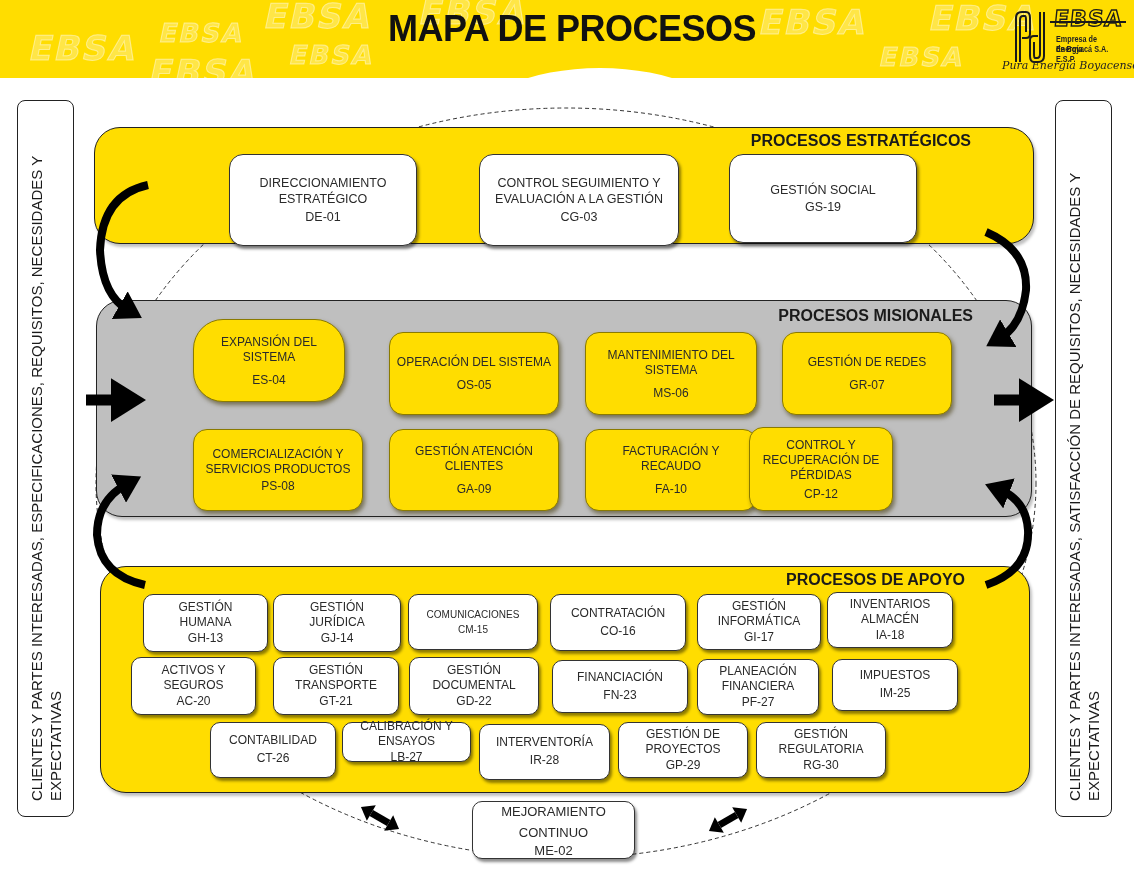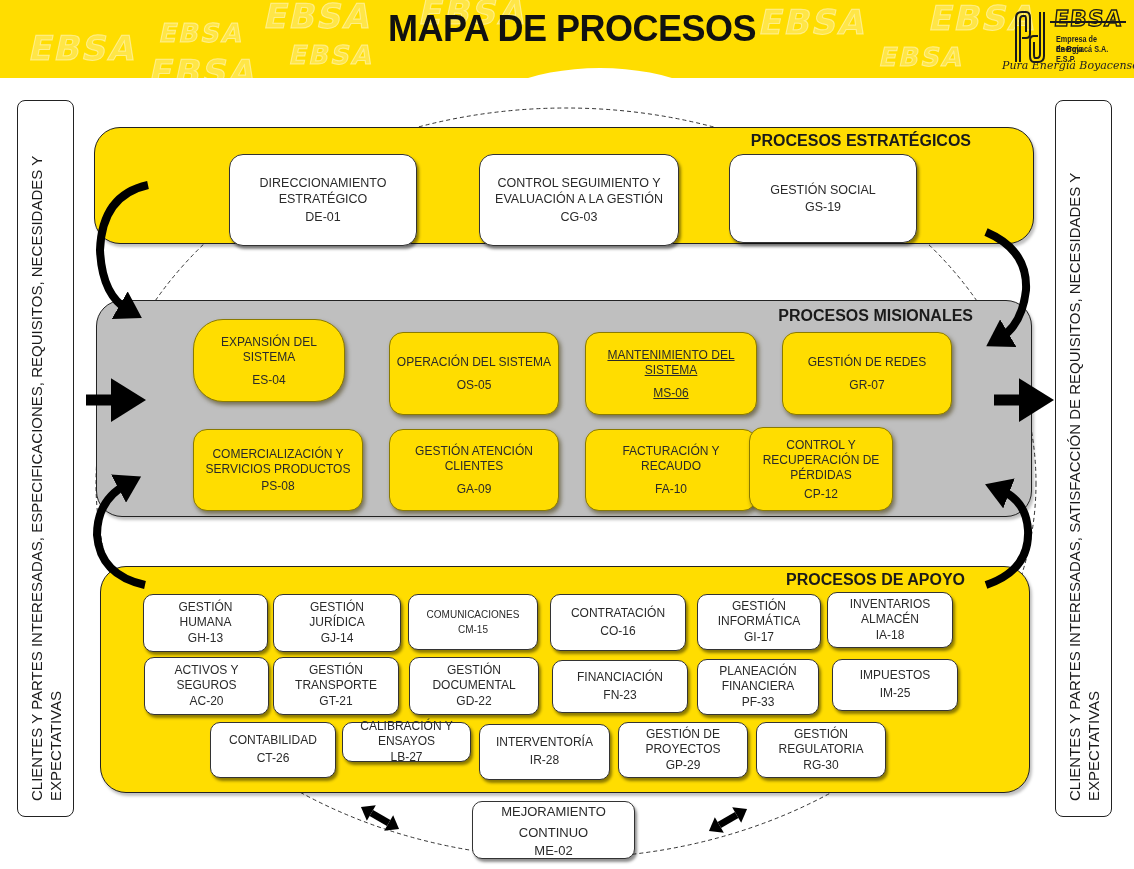--- a/index.html
+++ b/index.html
@@ -167,21 +167,21 @@
 <div class="group gray g-mision">
   <div class="gtitle" style="right:58px;top:6px;">PROCESOS MISIONALES</div>
   <div class="box yellow mis" style="left:96px;top:18px;width:152px;height:83px;border-radius:30px;">
     <span class="name">EXPANSIÓN DEL SISTEMA</span>
     <span class="code">ES-04</span>
   </div>
   <div class="box yellow mis" style="left:292px;top:31px;width:170px;height:83px;">
     <span class="name">OPERACIÓN DEL SISTEMA</span>
     <span class="code">OS-05</span>
   </div>
-  <div class="box yellow mis" style="left:488px;top:31px;width:172px;height:83px;text-decoration:underline;">
+  <div class="box yellow mis" style="left:488px;top:31px;width:172px;height:83px;">
     <span class="name">MANTENIMIENTO DEL
 SISTEMA</span>
     <span class="code">MS-06</span>
   </div>
   <div class="box yellow mis" style="left:685px;top:31px;width:170px;height:83px;">
     <span class="name">GESTIÓN DE REDES</span>
     <span class="code">GR-07</span>
   </div>
   <div class="box yellow mis" style="left:96px;top:128px;width:170px;height:82px;">
     <span class="name">COMERCIALIZACIÓN Y
@@ -231,21 +231,21 @@
     <span class="name">GESTIÓN
 INFORMÁTICA</span>
     <span class="code" style="margin-top:0">GI-17</span>
   </div>
   <div class="box white sup" style="left:726px;top:25px;width:126px;height:56px;text-align:center;">
     <span class="name">INVENTARIOS
 ALMACÉN</span>
     <span class="code" style="margin-top:0">IA-18</span>
   </div>
 
-  <div class="box white sup" style="left:43px;top:90px;width:125px;height:58px;">
+  <div class="box white sup" style="left:30px;top:90px;width:125px;height:58px;">
     <span class="name">ACTIVOS Y
 SEGUROS</span>
     <span class="code" style="margin-top:0">AC-20</span>
   </div>
   <div class="box white sup" style="left:172px;top:90px;width:126px;height:58px;">
     <span class="name">GESTIÓN
 TRANSPORTE</span>
     <span class="code" style="margin-top:0">GT-21</span>
   </div>
   <div class="box white sup" style="left:308px;top:90px;width:130px;height:58px;">
@@ -253,21 +253,21 @@
 DOCUMENTAL</span>
     <span class="code" style="margin-top:0">GD-22</span>
   </div>
   <div class="box white sup" style="left:451px;top:93px;width:136px;height:53px;">
     <span class="name">FINANCIACIÓN</span>
     <span class="code">FN-23</span>
   </div>
   <div class="box white sup" style="left:596px;top:92px;width:122px;height:56px;">
     <span class="name">PLANEACIÓN
 FINANCIERA</span>
-    <span class="code" style="margin-top:0">PF-33</span>
+    <span class="code" style="margin-top:0">PF-27</span>
   </div>
   <div class="box white sup" style="left:731px;top:92px;width:126px;height:52px;">
     <span class="name">IMPUESTOS</span>
     <span class="code">IM-25</span>
   </div>
 
   <div class="box white sup" style="left:109px;top:155px;width:126px;height:56px;">
     <span class="name">CONTABILIDAD</span>
     <span class="code">CT-26</span>
   </div>

